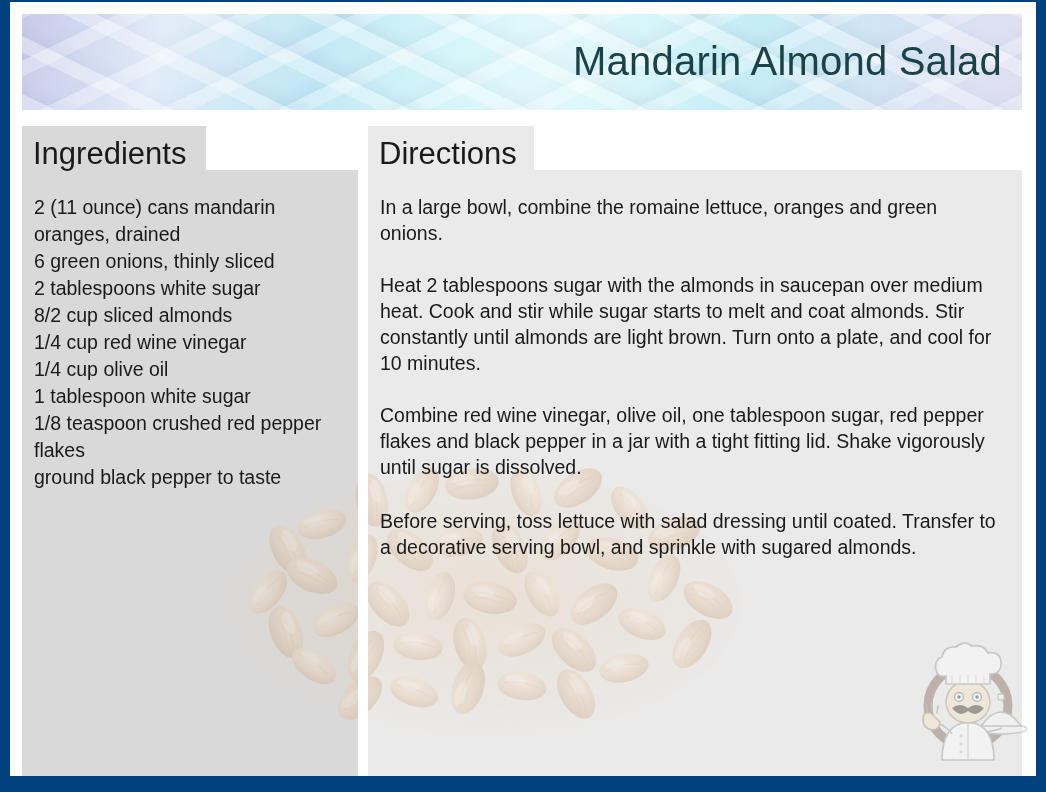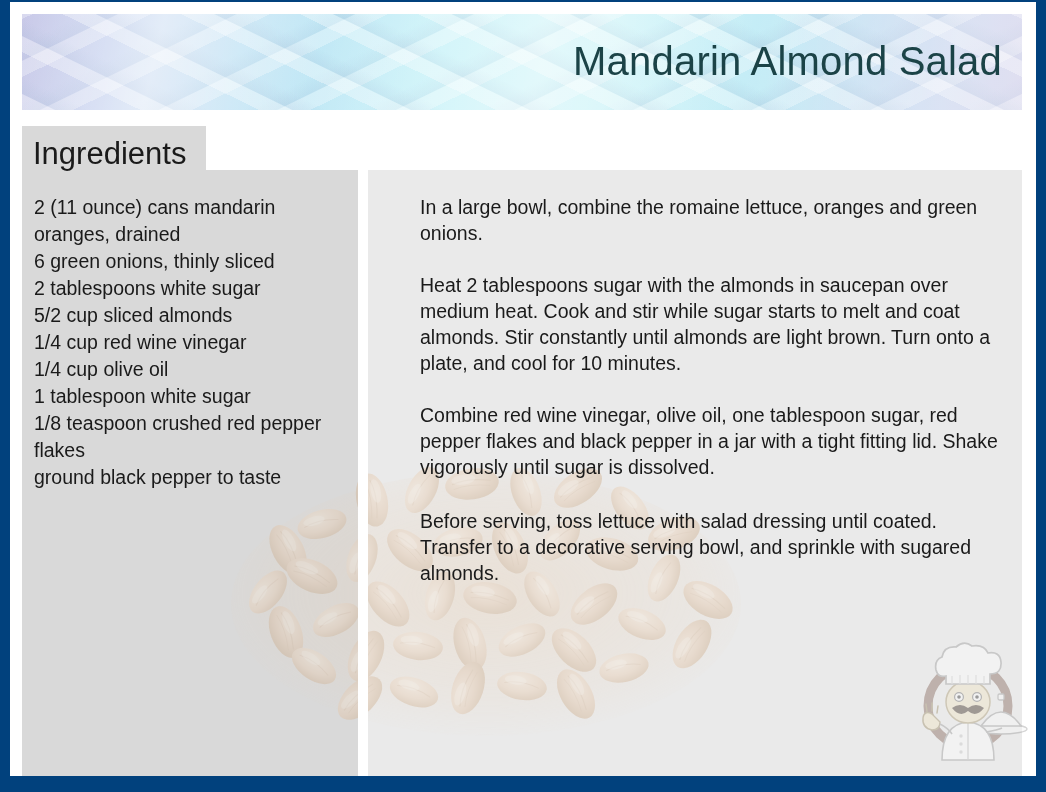--- a/index.html
+++ b/index.html
@@ -109,21 +109,20 @@
   }
   #ingredients-panel{
     left:12px; top:168px;
     width:336px; height:606px;
     background:#d9d9d9;
   }
   #directions-panel{
     left:358px; top:168px;
     width:654px; height:606px;
     background:#eaeaea;
-    padding-left:40px;
   }
 
   
   #column-gutter{
     position:absolute;
     left:348px; top:168px;
     width:10px; height:606px;
     background:#ffffff;
     z-index:4;
   }
@@ -171,21 +170,21 @@
   <div id="header-banner">
     <div id="recipe-title">Mandarin Almond Salad</div>
   </div>
 
   <div id="ingredients-panel" class="section-panel">
     <div class="panel-inner">
       <ul id="ingredients-list">
         <li>2 (11 ounce) cans mandarin oranges, drained</li>
         <li>6 green onions, thinly sliced</li>
         <li>2 tablespoons white sugar</li>
-        <li>5/2 cup sliced almonds</li>
+        <li>8/2 cup sliced almonds</li>
         <li>1/4 cup red wine vinegar</li>
         <li>1/4 cup olive oil</li>
         <li>1 tablespoon white sugar</li>
         <li>1/8 teaspoon crushed red pepper flakes</li>
         <li>ground black pepper to taste</li>
       </ul>
     </div>
   </div>
 
   <div id="directions-panel" class="section-panel">
@@ -277,20 +276,23 @@
       <use href="#nut2" x="0" y="0" transform="translate(326,232) rotate(8)"></use>
       <use href="#nut" x="0" y="0" transform="translate(380,240) rotate(60)"></use>
     </g>
   </svg>
 
   <div id="column-gutter"></div>
 
   <div id="ingredients-tab" class="section-tab">
     <span>Ingredients</span>
   </div>
+  <div id="directions-tab" class="section-tab">
+    <span>Directions</span>
+  </div>
 
   <svg id="chef-logo" viewBox="0 0 124 124">
     <circle cx="62" cy="66" r="40" fill="none" stroke="#6e4a3c" stroke-width="9" opacity=".85"></circle>
 
     <ellipse cx="95" cy="89" rx="26" ry="5" fill="#f7f7f7" stroke="#9a9a9a" stroke-width="1.4"></ellipse>
     <path d="M75 86 Q95 58 115 86 Z" fill="#fafafa" stroke="#9a9a9a" stroke-width="1.6"></path>
     <rect x="92" y="54" width="6" height="6" rx="1.4" fill="#fafafa" stroke="#9a9a9a" stroke-width="1.3"></rect>
 
     <path d="M36 120 Q36 84 62 82 Q88 84 88 120 Z" fill="#fdfdfd" stroke="#9a9a9a" stroke-width="1.6"></path>
     <path d="M62 83 L62 120" stroke="#b5b5b5" stroke-width="1.2"></path>

